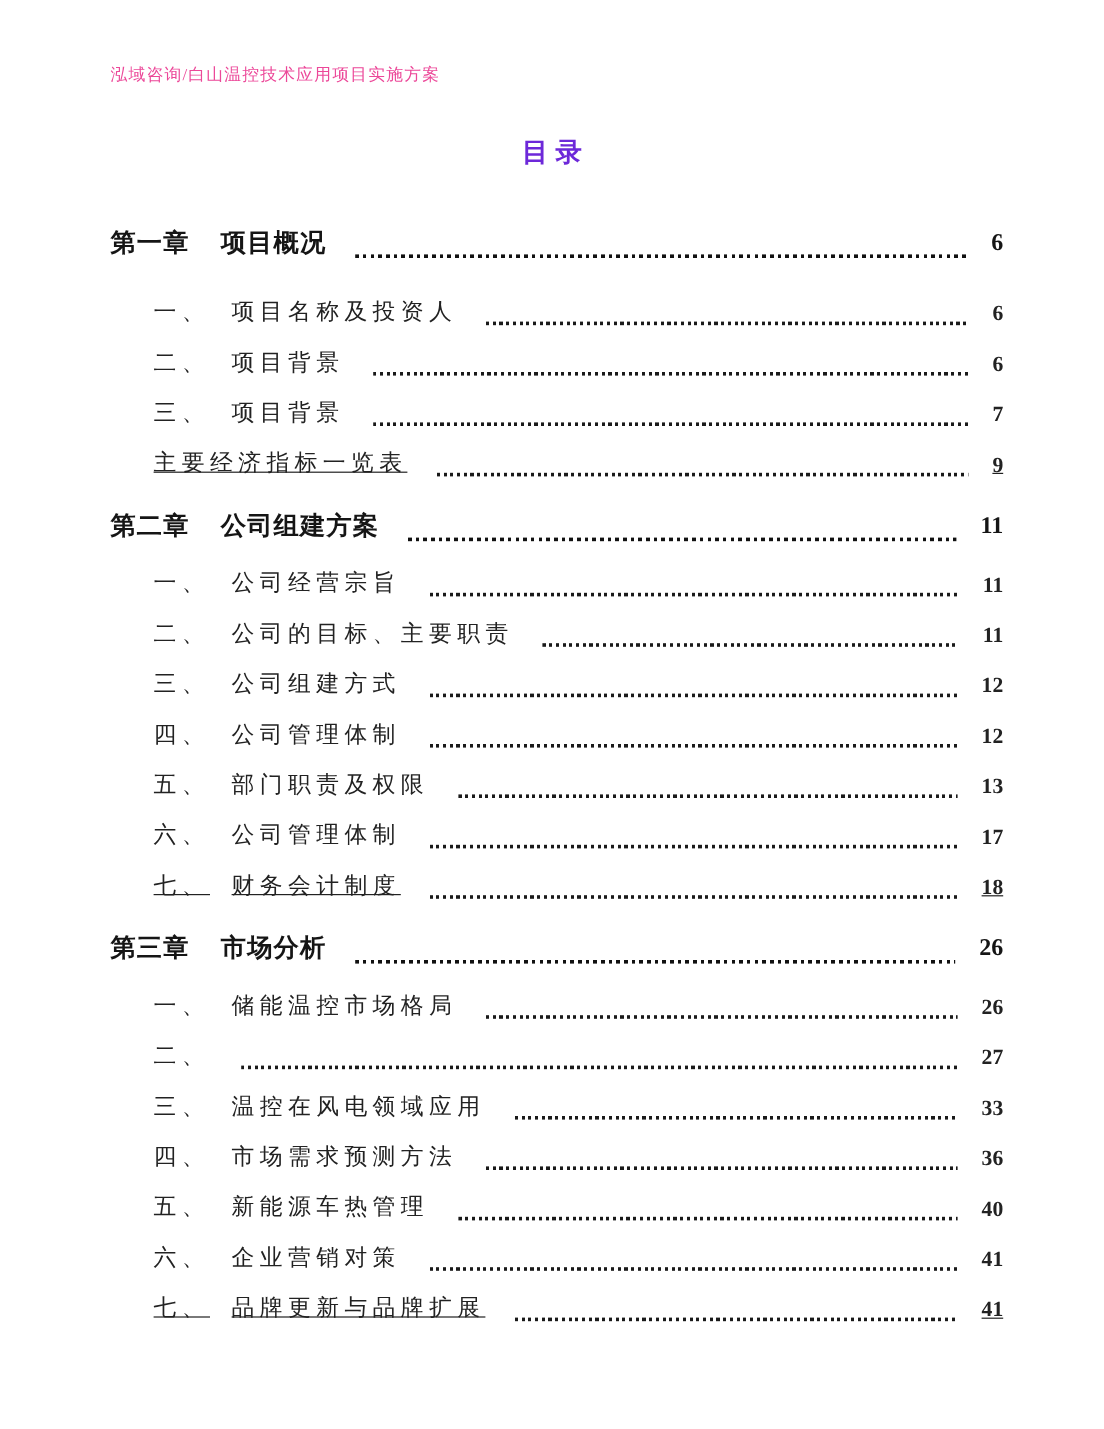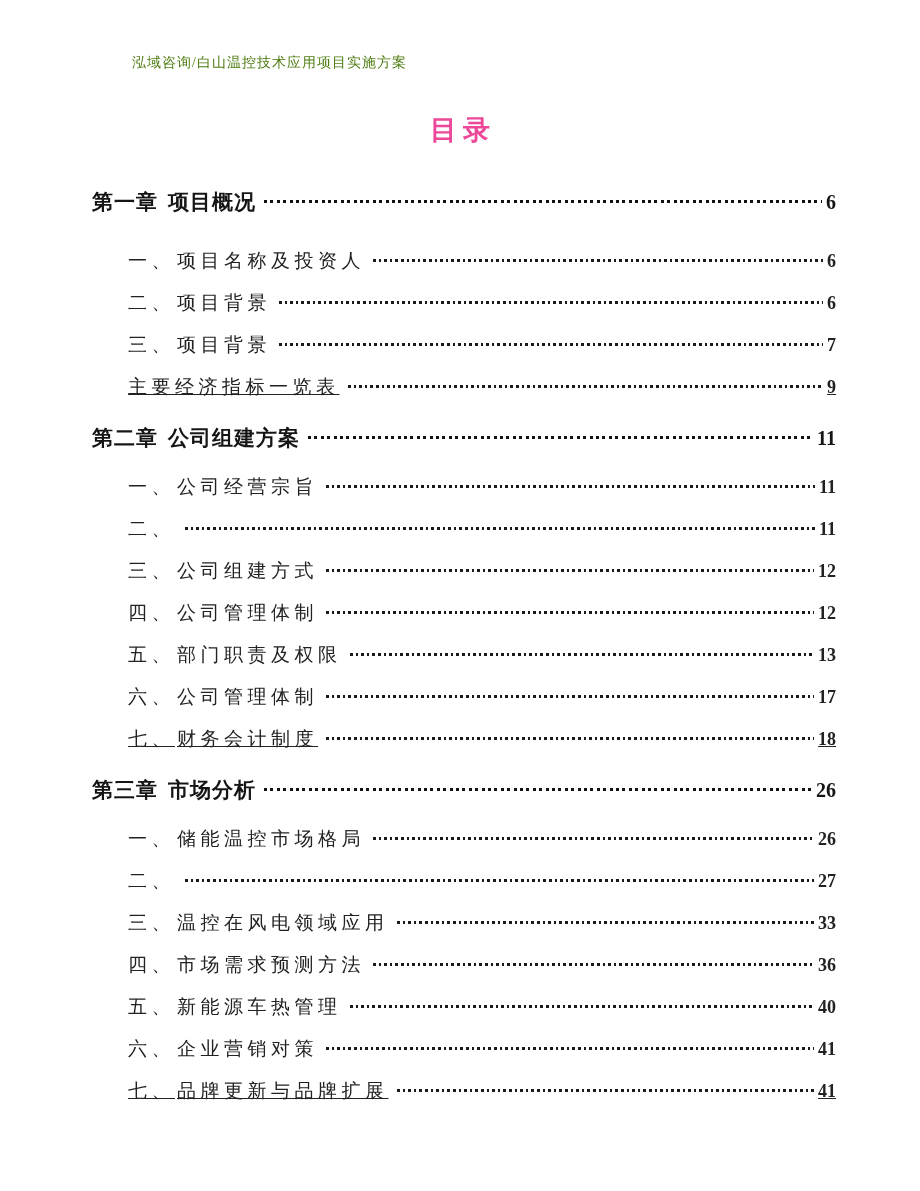--- a/index.html
+++ b/index.html
@@ -11,46 +11,46 @@
     overflow: hidden;
     font-family: "Liberation Serif", serif;
     color: #222222;
   }
   .header {
     position: absolute;
     left: 92px;
     top: 54px;
     font-size: 14px;
     letter-spacing: 1px;
-    color: #4d7c0f;
+    color: #ec4899;
     white-space: nowrap;
-    margin-left: 40px;
   }
   .doc-title {
     position: absolute;
     top: 112px;
     left: 0;
     right: 0;
     text-align: center;
-    font-size: 27px;
+    font-size: 22px;
     font-weight: bold;
     letter-spacing: 6px;
     text-indent: 6px;
-    color: #ec4899;
+    color: #6d28d9;
   }
   .toc {
     position: absolute;
     left: 92px;
     top: 188px;
     width: 744px;
   }
   .row {
     display: flex;
-    align-items: center;
+    align-items: flex-end;
     white-space: nowrap;
+    gap: 16px;
   }
   .row.chapter {
     font-size: 21px;
     font-weight: bold;
     line-height: 28px;
     letter-spacing: 1px;
     margin-bottom: 24px;
     color: #151515;
   }
   .row.chapter.first { margin-bottom: 34px; }
@@ -127,20 +127,21 @@
         <span class="pagenum">11</span>
       </div>
       <div class="row item">
         <span class="item-prefix">一、</span>
         <span>公司经营宗旨</span>
         <div class="leader"></div>
         <span class="pagenum">11</span>
       </div>
       <div class="row item">
         <span class="item-prefix">二、</span>
+        <span>公司的目标、主要职责</span>
         <div class="leader"></div>
         <span class="pagenum">11</span>
       </div>
       <div class="row item">
         <span class="item-prefix">三、</span>
         <span>公司组建方式</span>
         <div class="leader"></div>
         <span class="pagenum">12</span>
       </div>
       <div class="row item">

